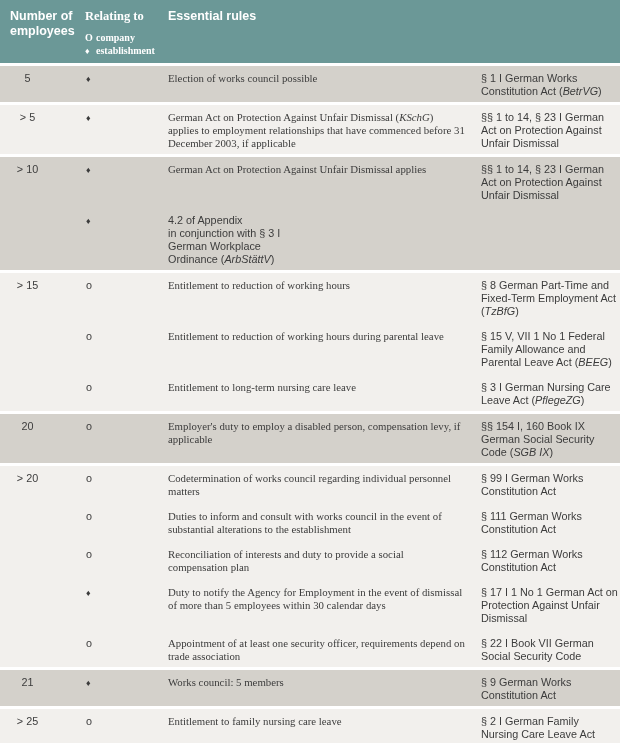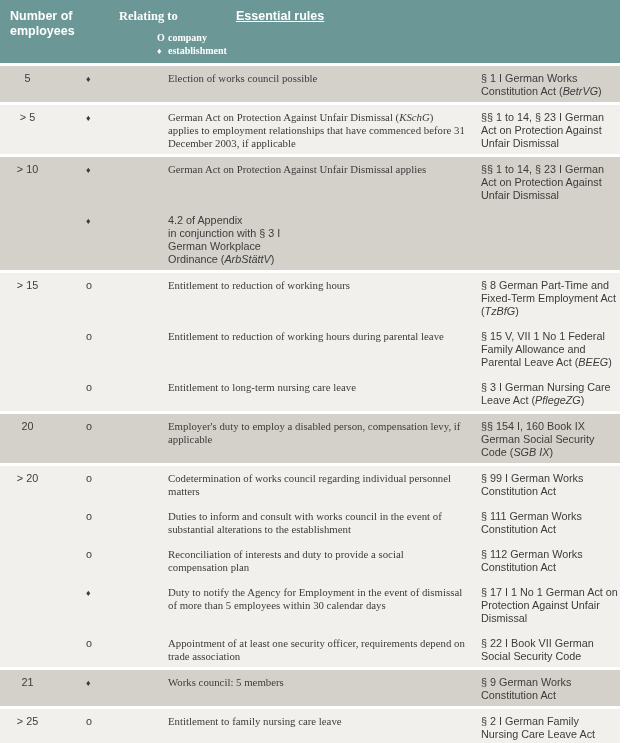--- a/index.html
+++ b/index.html
@@ -24,28 +24,27 @@
   .thead{
     display:flex;
     min-height:63px;
     background:var(--header-bg);
     color:var(--header-text);
     font-weight:bold;
     font-size:12.5px;
     line-height:15px;
     padding-top:9px;
     margin-bottom:3px;
-    gap:34px;
   }
   .col1{width:85px;flex:0 0 85px;}
   .col2{width:83px;flex:0 0 83px;font-family:Liberation Serif, serif;}
-  .col3{flex:1 1 auto;padding-right:16px;text-decoration:underline;}
+  .col3{flex:1 1 auto;padding-right:16px;}
   .col4{width:139px;flex:0 0 139px;}
   .thead .col1{padding-left:10px;}
-  .legend{font-size:10px;line-height:13px;margin-top:7px;font-weight:bold;margin-left:38px;}
+  .legend{font-size:10px;line-height:13px;margin-top:7px;font-weight:bold;}
   .legend-row{white-space:nowrap;}
   .legend-sym{display:inline-block;width:11px;}
   .legend-sym.diamond{font-size:9px;}
   
   .group{padding:6px 0 4px;margin-bottom:3px;}
   .group.dark{background:var(--row-dark);}
   .group.light{background:var(--row-light);}
   .rule-row{display:flex;}
   .rule-row + .rule-row{margin-top:12px;}
   .cell-emp{

